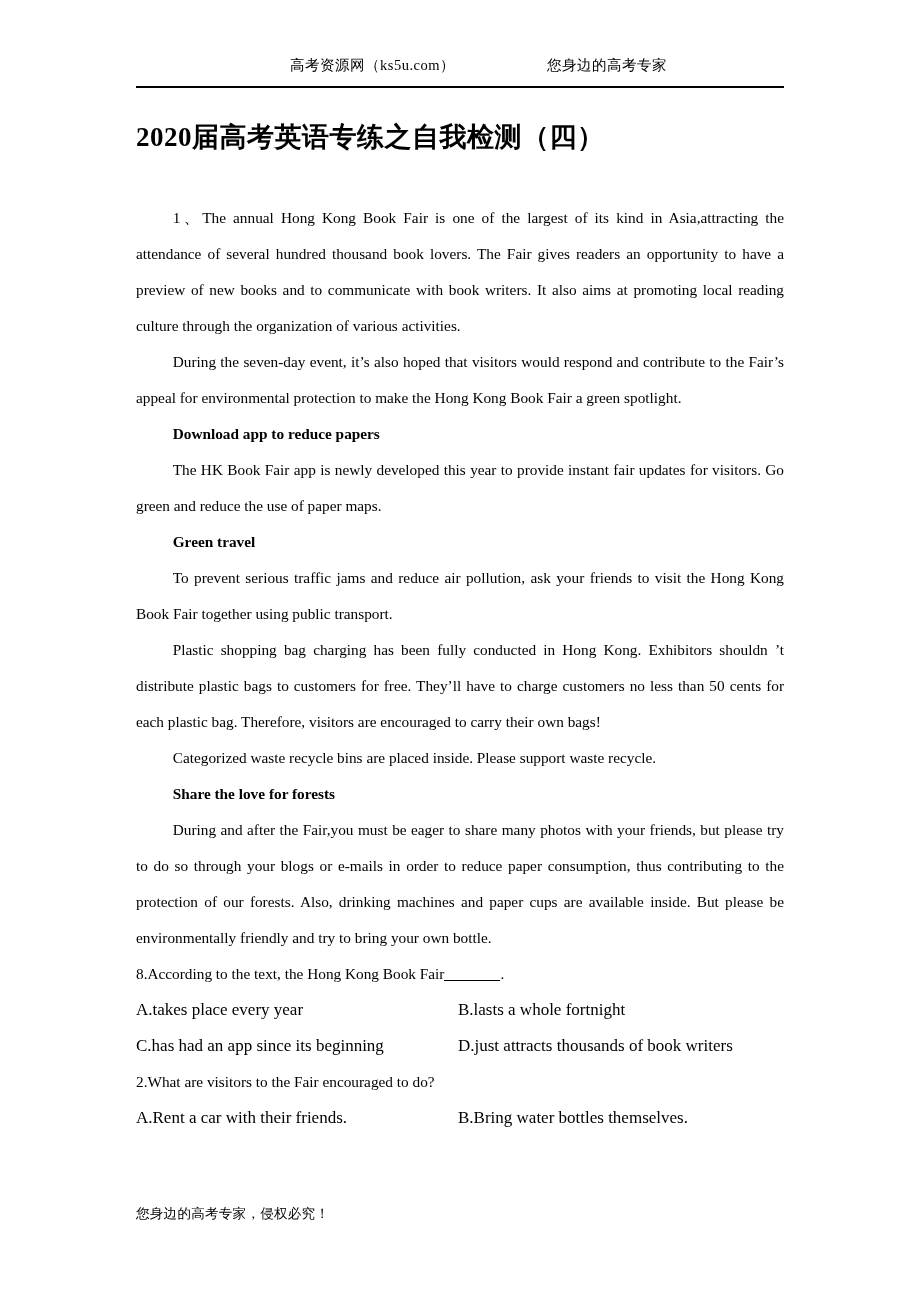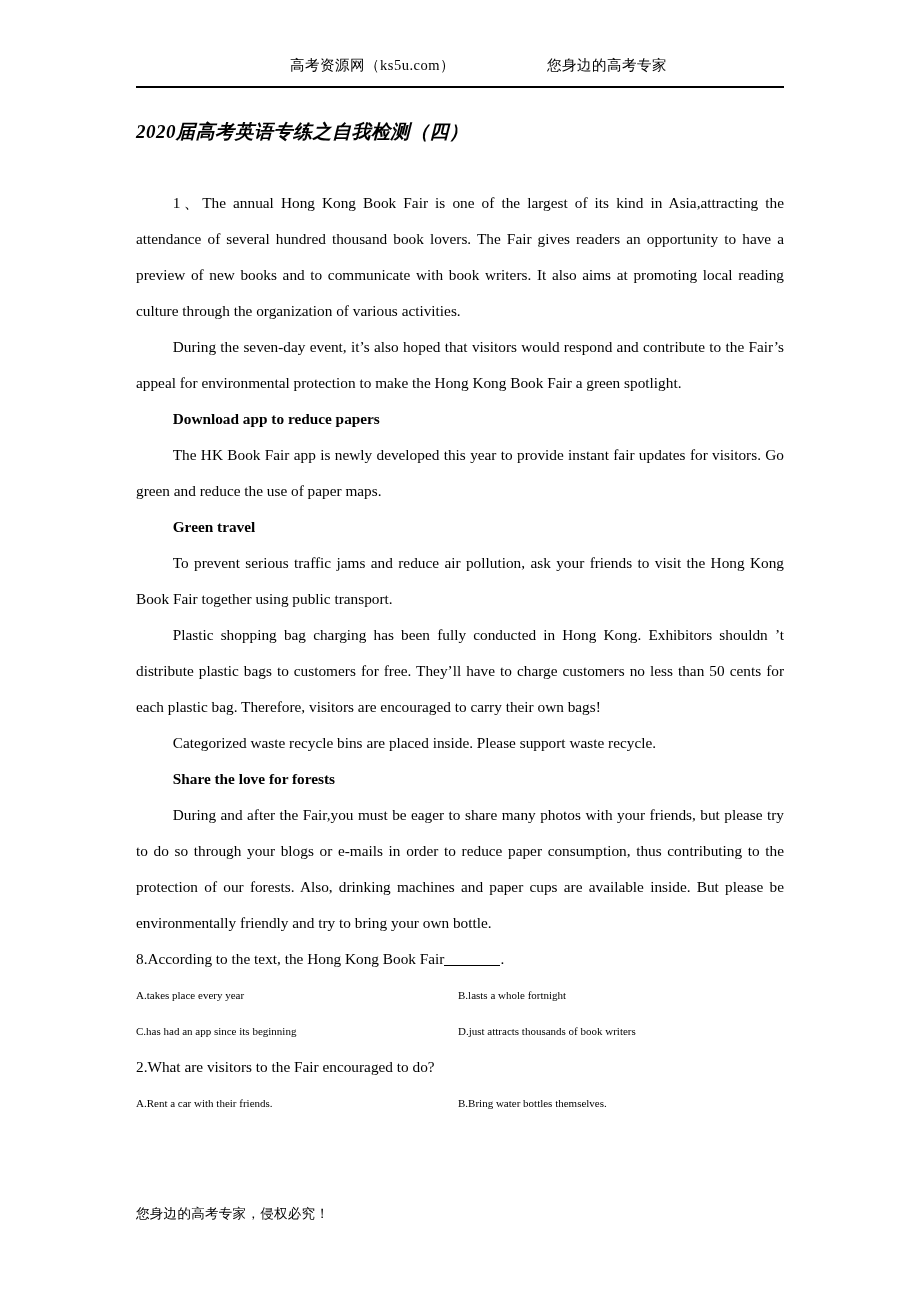--- a/index.html
+++ b/index.html
@@ -54,32 +54,31 @@
     width: 648px;
     height: 0;
     border-top: 2.5px solid #000;
   }
   
   .doc-title {
     position: absolute;
     left: 136px;
     top: 120px;
     width: 648px;
-    font-size: 19px;
+    font-size: 27px;
     font-weight: bold;
     font-family: "Liberation Serif", serif;
     letter-spacing: 0.5px;
     line-height: 1.3;
-    font-style: italic;
   }
   
   .content {
     position: absolute;
     left: 136px;
-    top: 185px;
+    top: 200px;
     width: 648px;
   }
   .para {
     font-size: 15.3px;
     line-height: 36px;
     text-align: justify;
     margin: 0;
   }
   .indent {
     text-indent: 2.4em;
@@ -97,21 +96,21 @@
     margin: 0;
   }
   .blank {
     display: inline-block;
     width: 56px;
     border-bottom: 1px solid #000;
     vertical-align: -2px;
   }
   .options {
     display: flex;
-    font-size: 11px;
+    font-size: 17px;
     line-height: 36px;
     align-items: flex-end;
   }
   .opt-a { width: 322px; }
   .opt-b { flex: 1; }
   
   .footer {
     position: absolute;
     left: 136px;
     top: 1205px;

